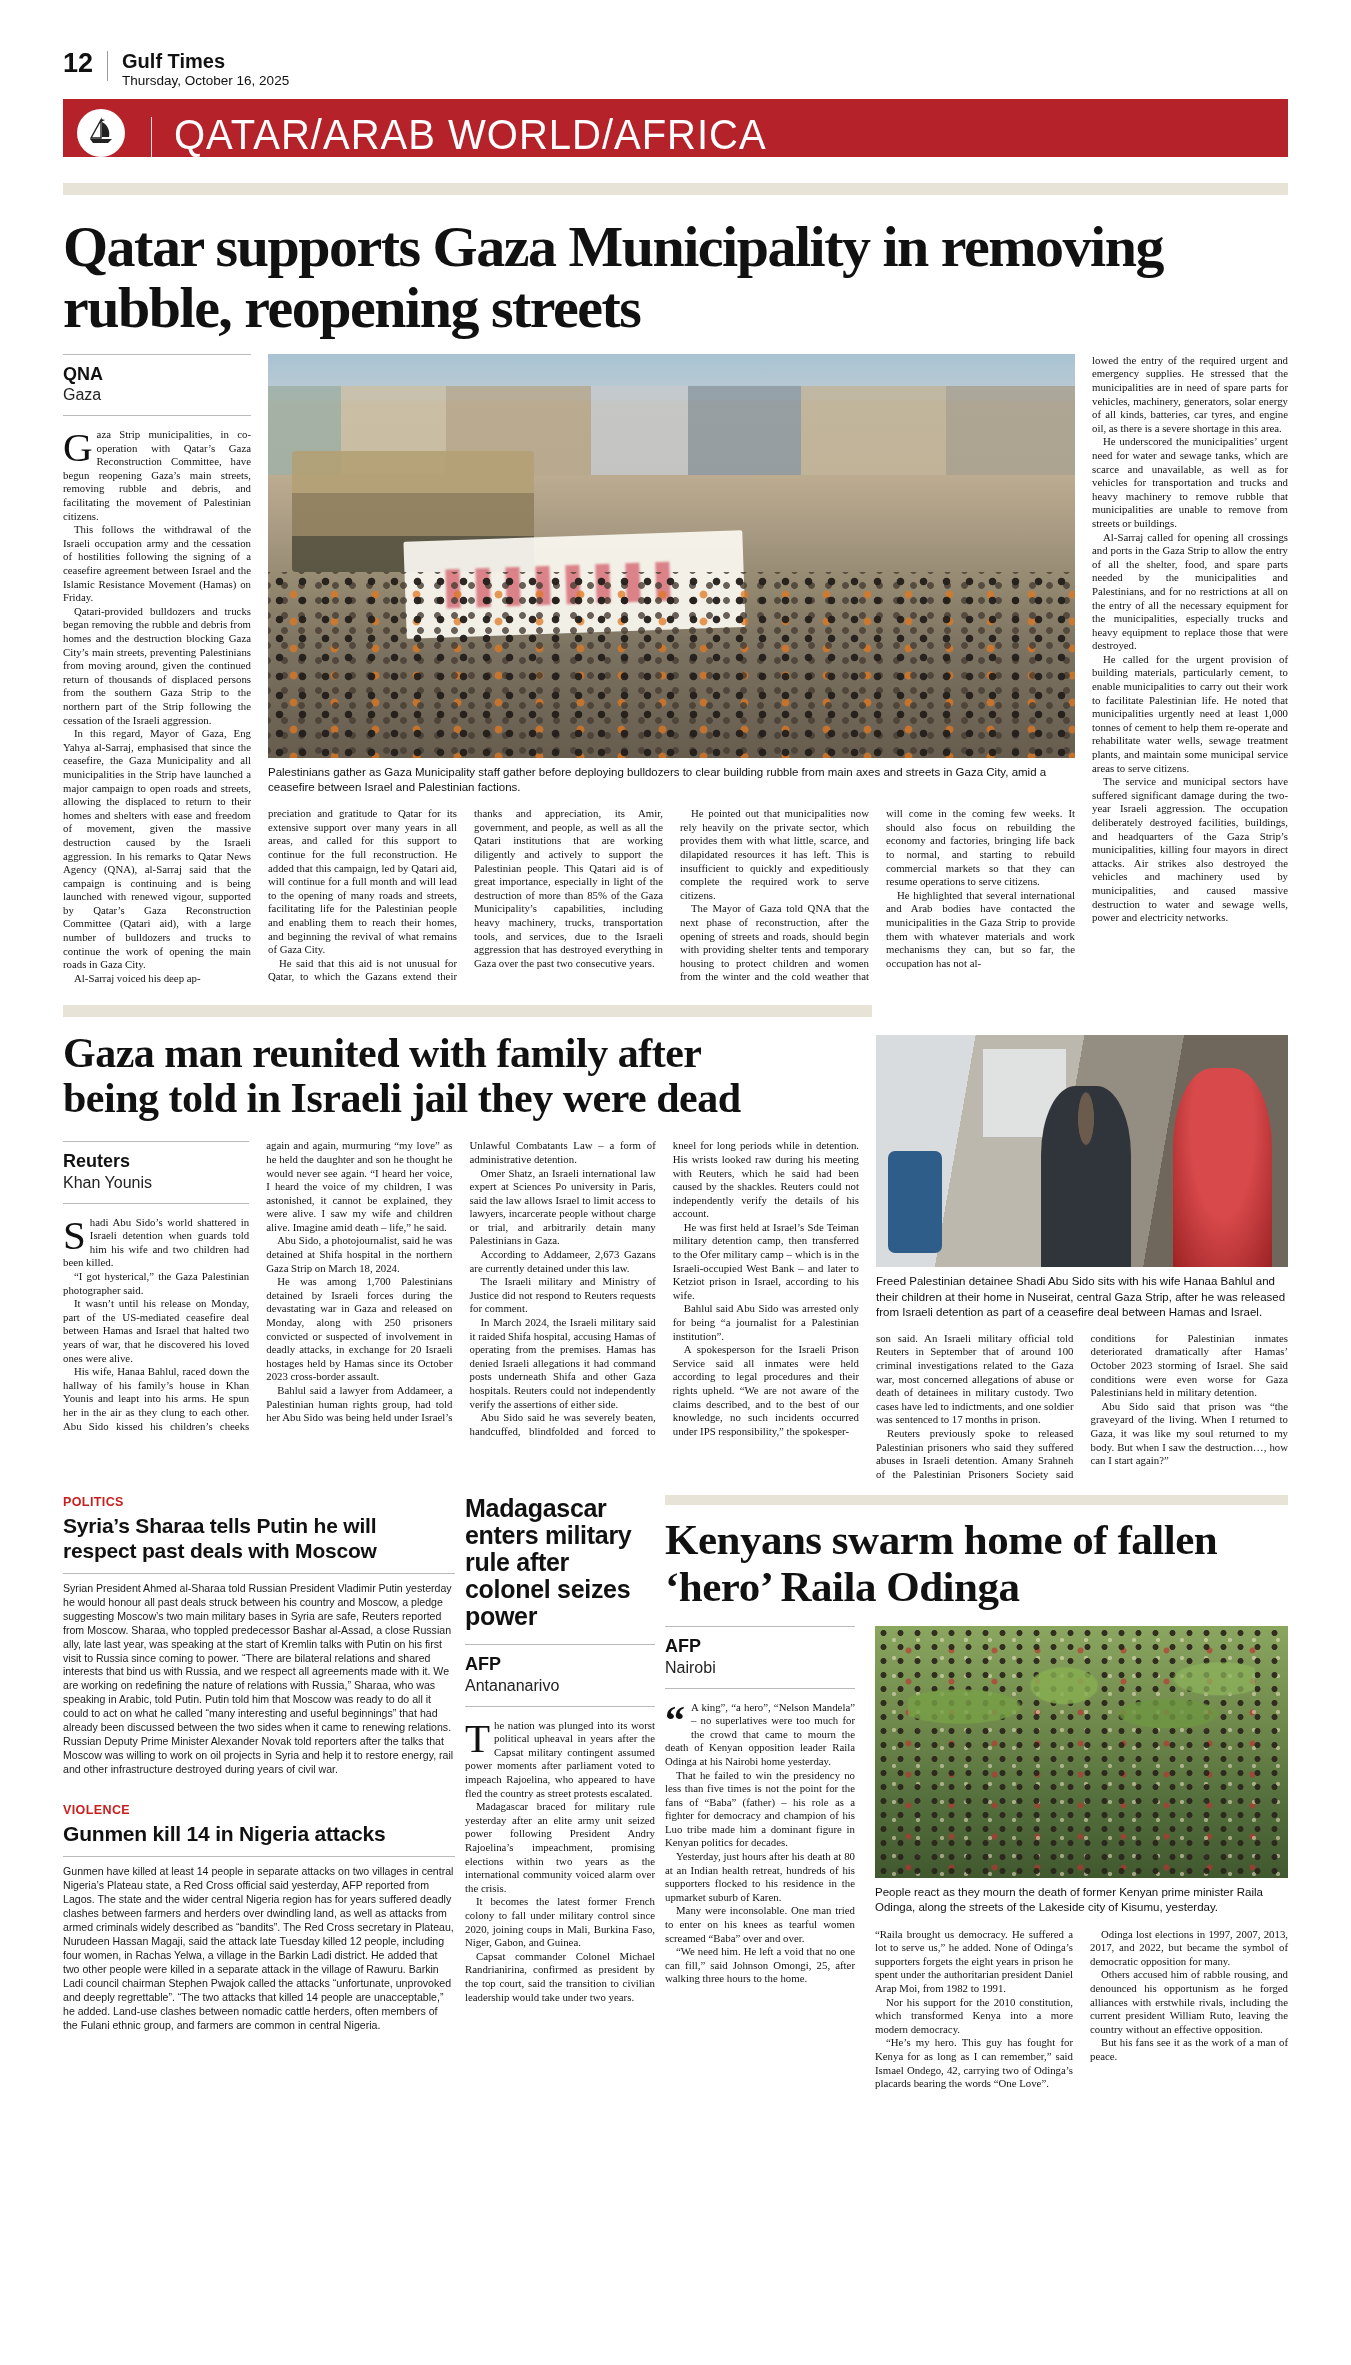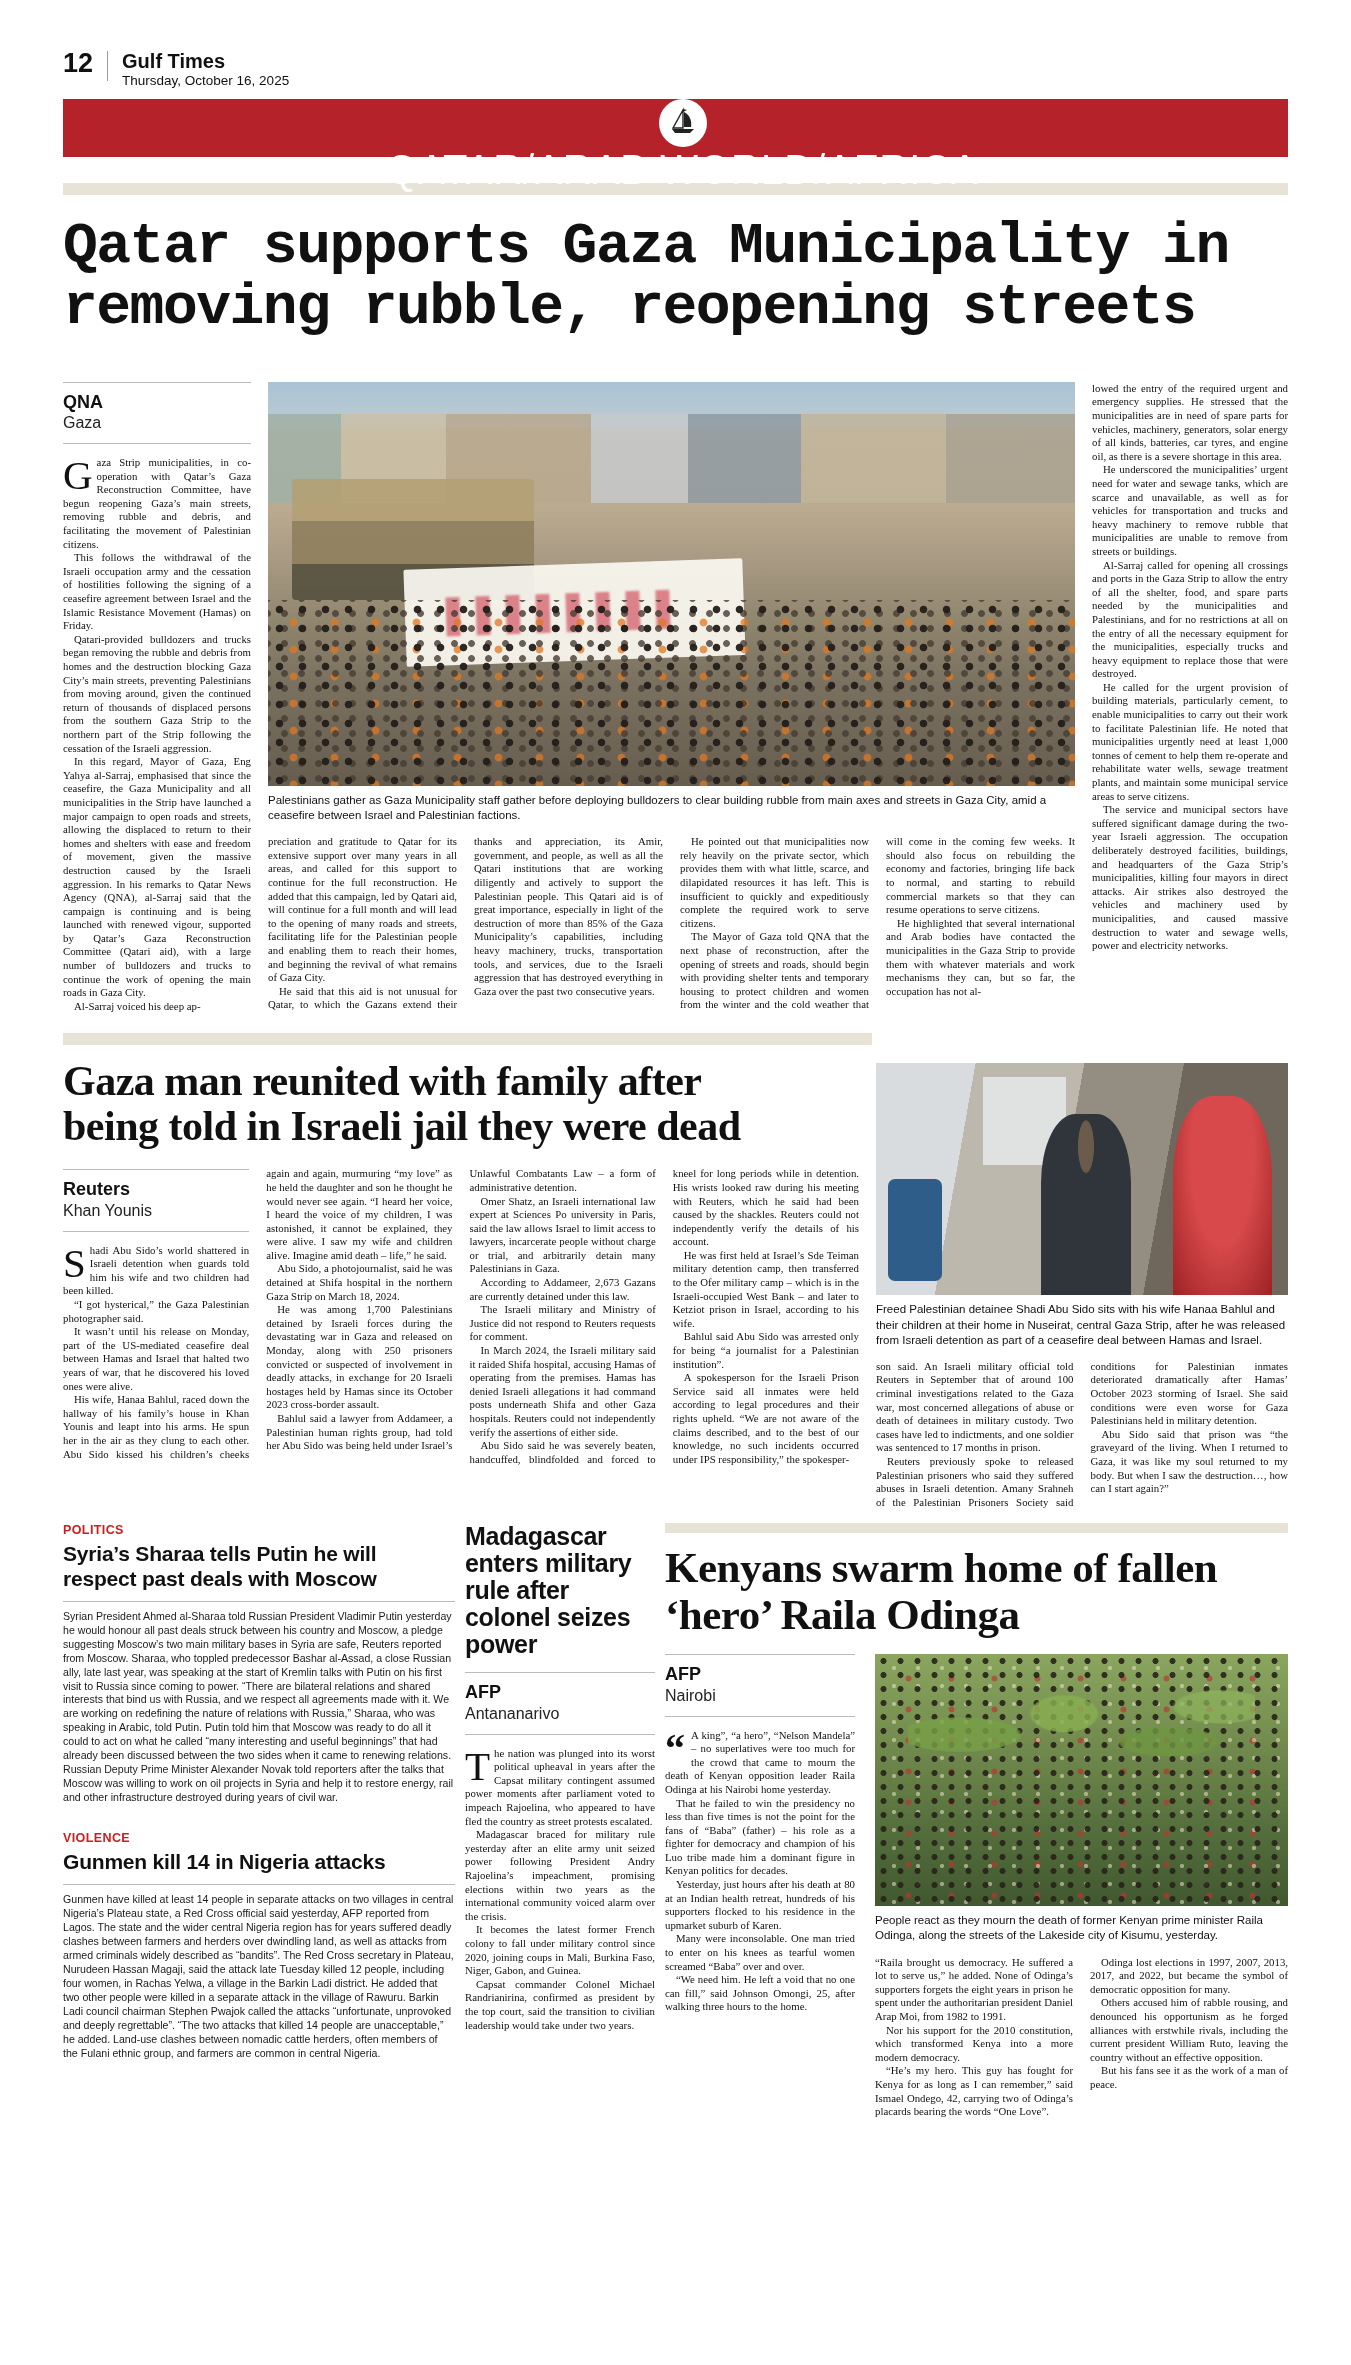--- a/index.html
+++ b/index.html
@@ -10,30 +10,30 @@
   }
   .page { width:1351px; height:2365px; padding:50px 63px 0 63px; background:#fff; }
 
   
   .folio { display:flex; align-items:flex-start; gap:14px; margin-bottom:10px; }
   .pageno { font-family:"Liberation Sans",sans-serif; font-size:27px; font-weight:bold; line-height:1; }
   .folio-rule { width:1px; height:30px; background:#999; margin-top:1px; }
   .masthead-name { font-family:"Liberation Sans",sans-serif; font-size:20px; font-weight:bold; line-height:1.15; }
   .masthead-date { font-family:"Liberation Sans",sans-serif; font-size:13.5px; line-height:1.2; color:#111; }
 
-  .banner { height:58px; background:#b5222a; display:flex; align-items:center; padding:0 0 0 14px;flex-direction:column; }
+  .banner { height:58px; background:#b5222a; display:flex; align-items:flex-end; padding:0 0 0 14px; }
   .logo-circle { width:48px; height:48px; background:#fff; border-radius:50%; display:flex; align-items:center; justify-content:center; flex:0 0 auto; }
   .banner-sep { width:1px; height:40px; background:rgba(255,255,255,.85); margin:0 22px 0 26px; }
   .banner-title { font-family:"Liberation Sans",sans-serif; font-weight:400; font-size:40px; letter-spacing:1px; color:#fff; transform:scaleY(1.08); white-space:nowrap; }
 
   .tan-band { height:12px; background:#e8e3d7; margin:26px 0 0 0; }
   .band-between { width:66%; margin:20px 0 0 0; }
 
   
-  h1.a1-head { font-size:58px; line-height:1.04; font-weight:bold; letter-spacing:-1.5px; margin:22px 0 44px 0;font-family:Liberation Mono, monospace; }
+  h1.a1-head { font-size:58px; line-height:1.04; font-weight:bold; letter-spacing:-1.5px; margin:22px 0 16px 0; }
   h2.a2-head { font-size:42px; line-height:1.07; font-weight:bold; letter-spacing:-0.5px; max-width:680px; margin:14px 0 18px 0; }
   h2.kenya-head { font-size:43px; line-height:1.08; font-weight:bold; letter-spacing:-0.5px; margin:12px 0 16px 0; }
   h3.sub-head { font-family:"Liberation Sans",sans-serif; font-size:21px; line-height:1.15; font-weight:800; letter-spacing:-0.2px; margin:2px 0 8px 0; border-bottom:1px solid #bbb; padding-bottom:10px; }
   h4.mada-head { font-family:"Liberation Sans",sans-serif; font-size:25px; line-height:1.08; font-weight:800; letter-spacing:-0.3px; margin-bottom:14px; }
 
   .kicker { font-family:"Liberation Sans",sans-serif; font-size:12.5px; font-weight:bold; color:#c9201f; letter-spacing:.4px; margin-bottom:5px; }
 
   
   .byline { border-top:1px solid #bbb; border-bottom:1px solid #bbb; padding:8px 0 9px 0; margin-bottom:12px; font-family:"Liberation Sans",sans-serif; }
   .byline .agency { display:block; font-size:18px; font-weight:bold; line-height:1.25; }

